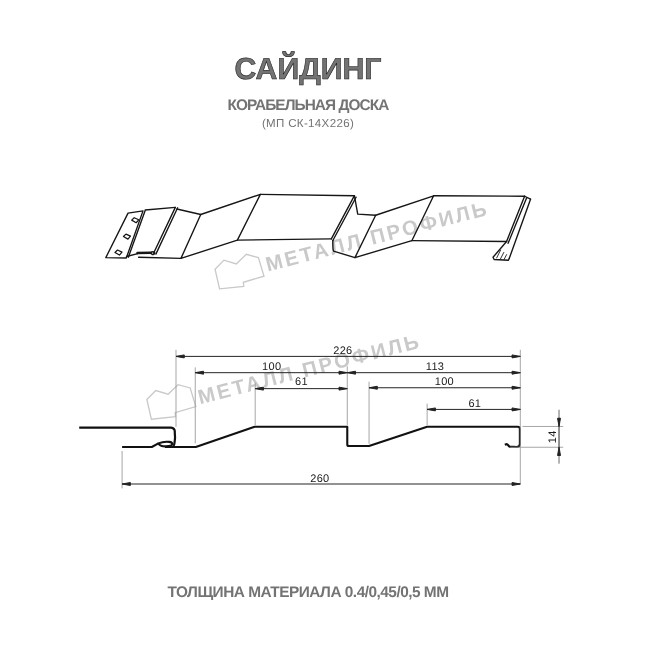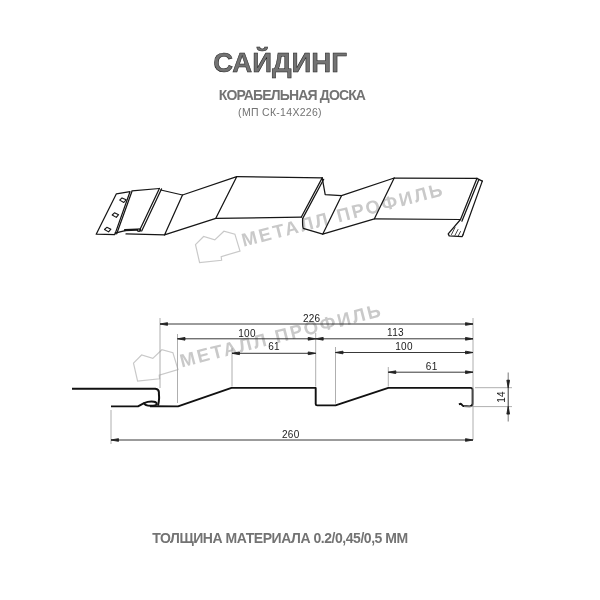--- a/index.html
+++ b/index.html
@@ -4,25 +4,25 @@
 <style>
   html,body{margin:0;padding:0;background:#ffffff;width:600px;height:600px;overflow:hidden;}
   body{font-family:"Liberation Sans", sans-serif;position:relative;filter:grayscale(1);}
   .abs{position:absolute;left:0;width:560px;text-align:center;line-height:1;color:#737373;}
 </style>
 </head>
 <body>
 
 <div class="abs" style="top:49.4px;font-size:27.5px;font-weight:700;letter-spacing:0px;-webkit-text-stroke:0.55px #1f1f1f;">САЙДИНГ</div>
 
-<div class="abs" style="top:87.7px;font-size:14px;font-weight:700;letter-spacing:-0.85px;padding-left:12px;">КОРАБЕЛЬНАЯ ДОСКА</div>
+<div class="abs" style="top:87.7px;font-size:14px;font-weight:700;letter-spacing:-0.85px;">КОРАБЕЛЬНАЯ ДОСКА</div>
 
 <div class="abs" style="top:107.4px;font-size:10.5px;font-weight:400;letter-spacing:0.3px;">(МП СК-14Х226)</div>
 
-<div class="abs" style="top:530.6px;font-size:14px;font-weight:700;letter-spacing:-0.46px;">ТОЛЩИНА МАТЕРИАЛА 0.2/0,45/0,5 ММ</div>
+<div class="abs" style="top:530.6px;font-size:14px;font-weight:700;letter-spacing:-0.46px;">ТОЛЩИНА МАТЕРИАЛА 0.4/0,45/0,5 ММ</div>
 
 <svg width="600" height="600" viewBox="0 0 600 600" style="position:absolute;top:0;left:0;">
 
   <g stroke="#c9c9c9" fill="none" stroke-width="1.2">
     <polygon points="195.5,244.7 203.6,236.5 214.8,239.9 223.9,231.2 234.9,234.2 240,251.1 221.2,256.6 221.6,260.3 199.6,262.6"></polygon>
   </g>
 
   <text transform="translate(243.5,246.8) rotate(-14.4)" font-size="18.5" font-weight="bold" fill="#c9c9c9" letter-spacing="2.2">МЕТАЛЛ ПРОФИЛЬ</text>
 
   <g stroke="#c9c9c9" fill="none" stroke-width="1.2">

